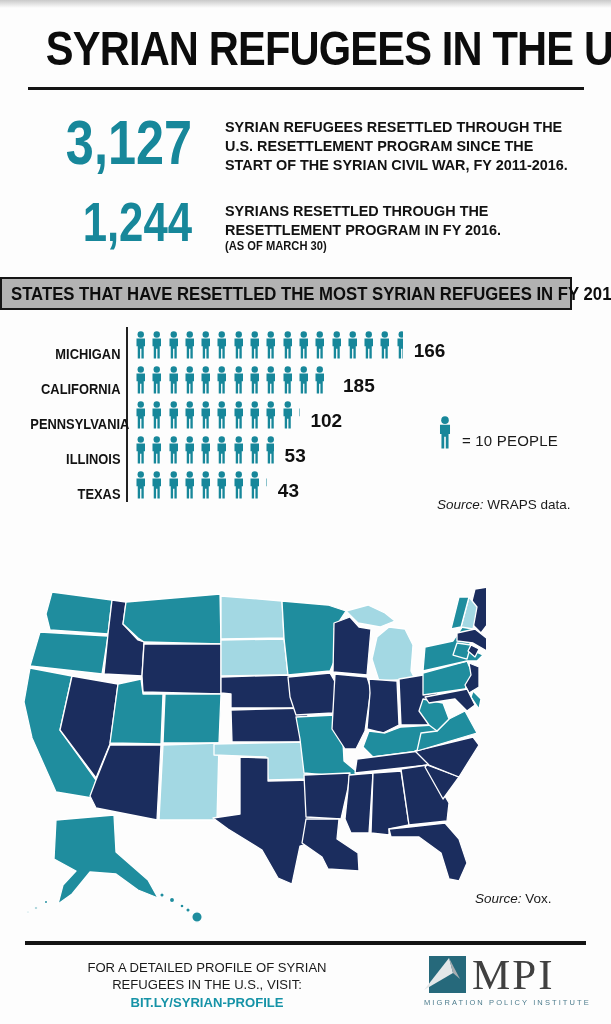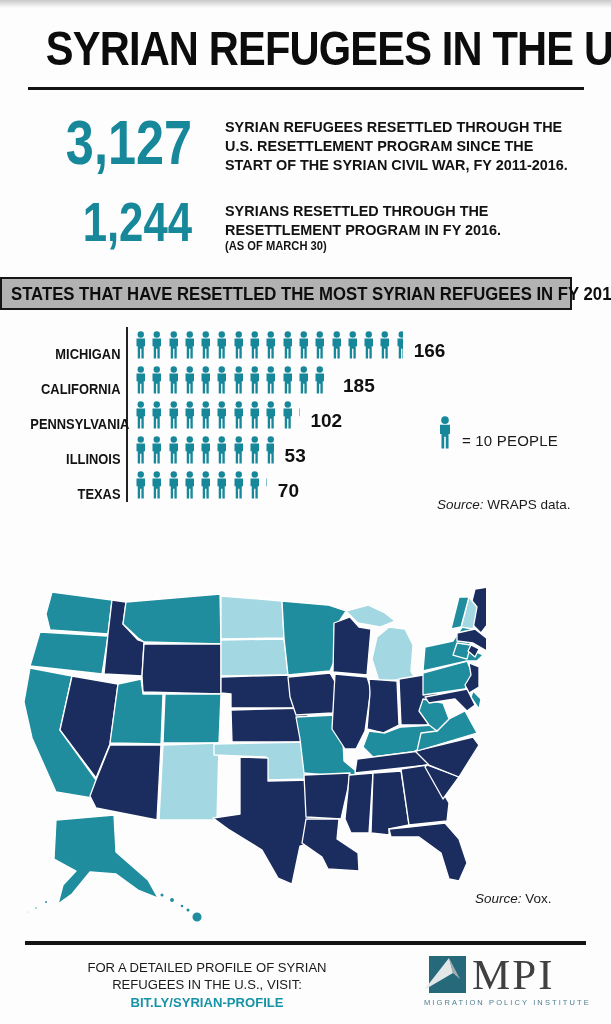--- a/index.html
+++ b/index.html
@@ -465,21 +465,21 @@
               <path class="person-fill" d="M2.4 7.2 H10.6 V14.8 H9.4 V26.6 H7.15 V17 H5.85 V26.6 H3.6 V14.8 H2.4 Z" fill="#17879A"></path>
             </svg>
           </span>
           <span class="cell" style="width: 2.7px;">
             <svg viewBox="0 0 13 27">
               <circle class="person-fill" cx="6.5" cy="3.4" r="3.1" fill="#17879A"></circle>
               <path class="person-fill" d="M2.4 7.2 H10.6 V14.8 H9.4 V26.6 H7.15 V17 H5.85 V26.6 H3.6 V14.8 H2.4 Z" fill="#17879A"></path>
             </svg>
           </span>
         </div>
-        <div class="cval">70</div>
+        <div class="cval">43</div>
       </div>
     </div>
 
   <div id="icon-legend">
     <svg viewBox="0 0 13 27">
       <circle class="person-fill" cx="6.5" cy="3.4" r="3.1" fill="#17879A"></circle>
       <path class="person-fill" d="M2.4 7.2 H10.6 V14.8 H9.4 V26.6 H7.15 V17 H5.85 V26.6 H3.6 V14.8 H2.4 Z" fill="#17879A"></path>
     </svg>
     <span class="txt">= 10 PEOPLE</span>
   </div>

